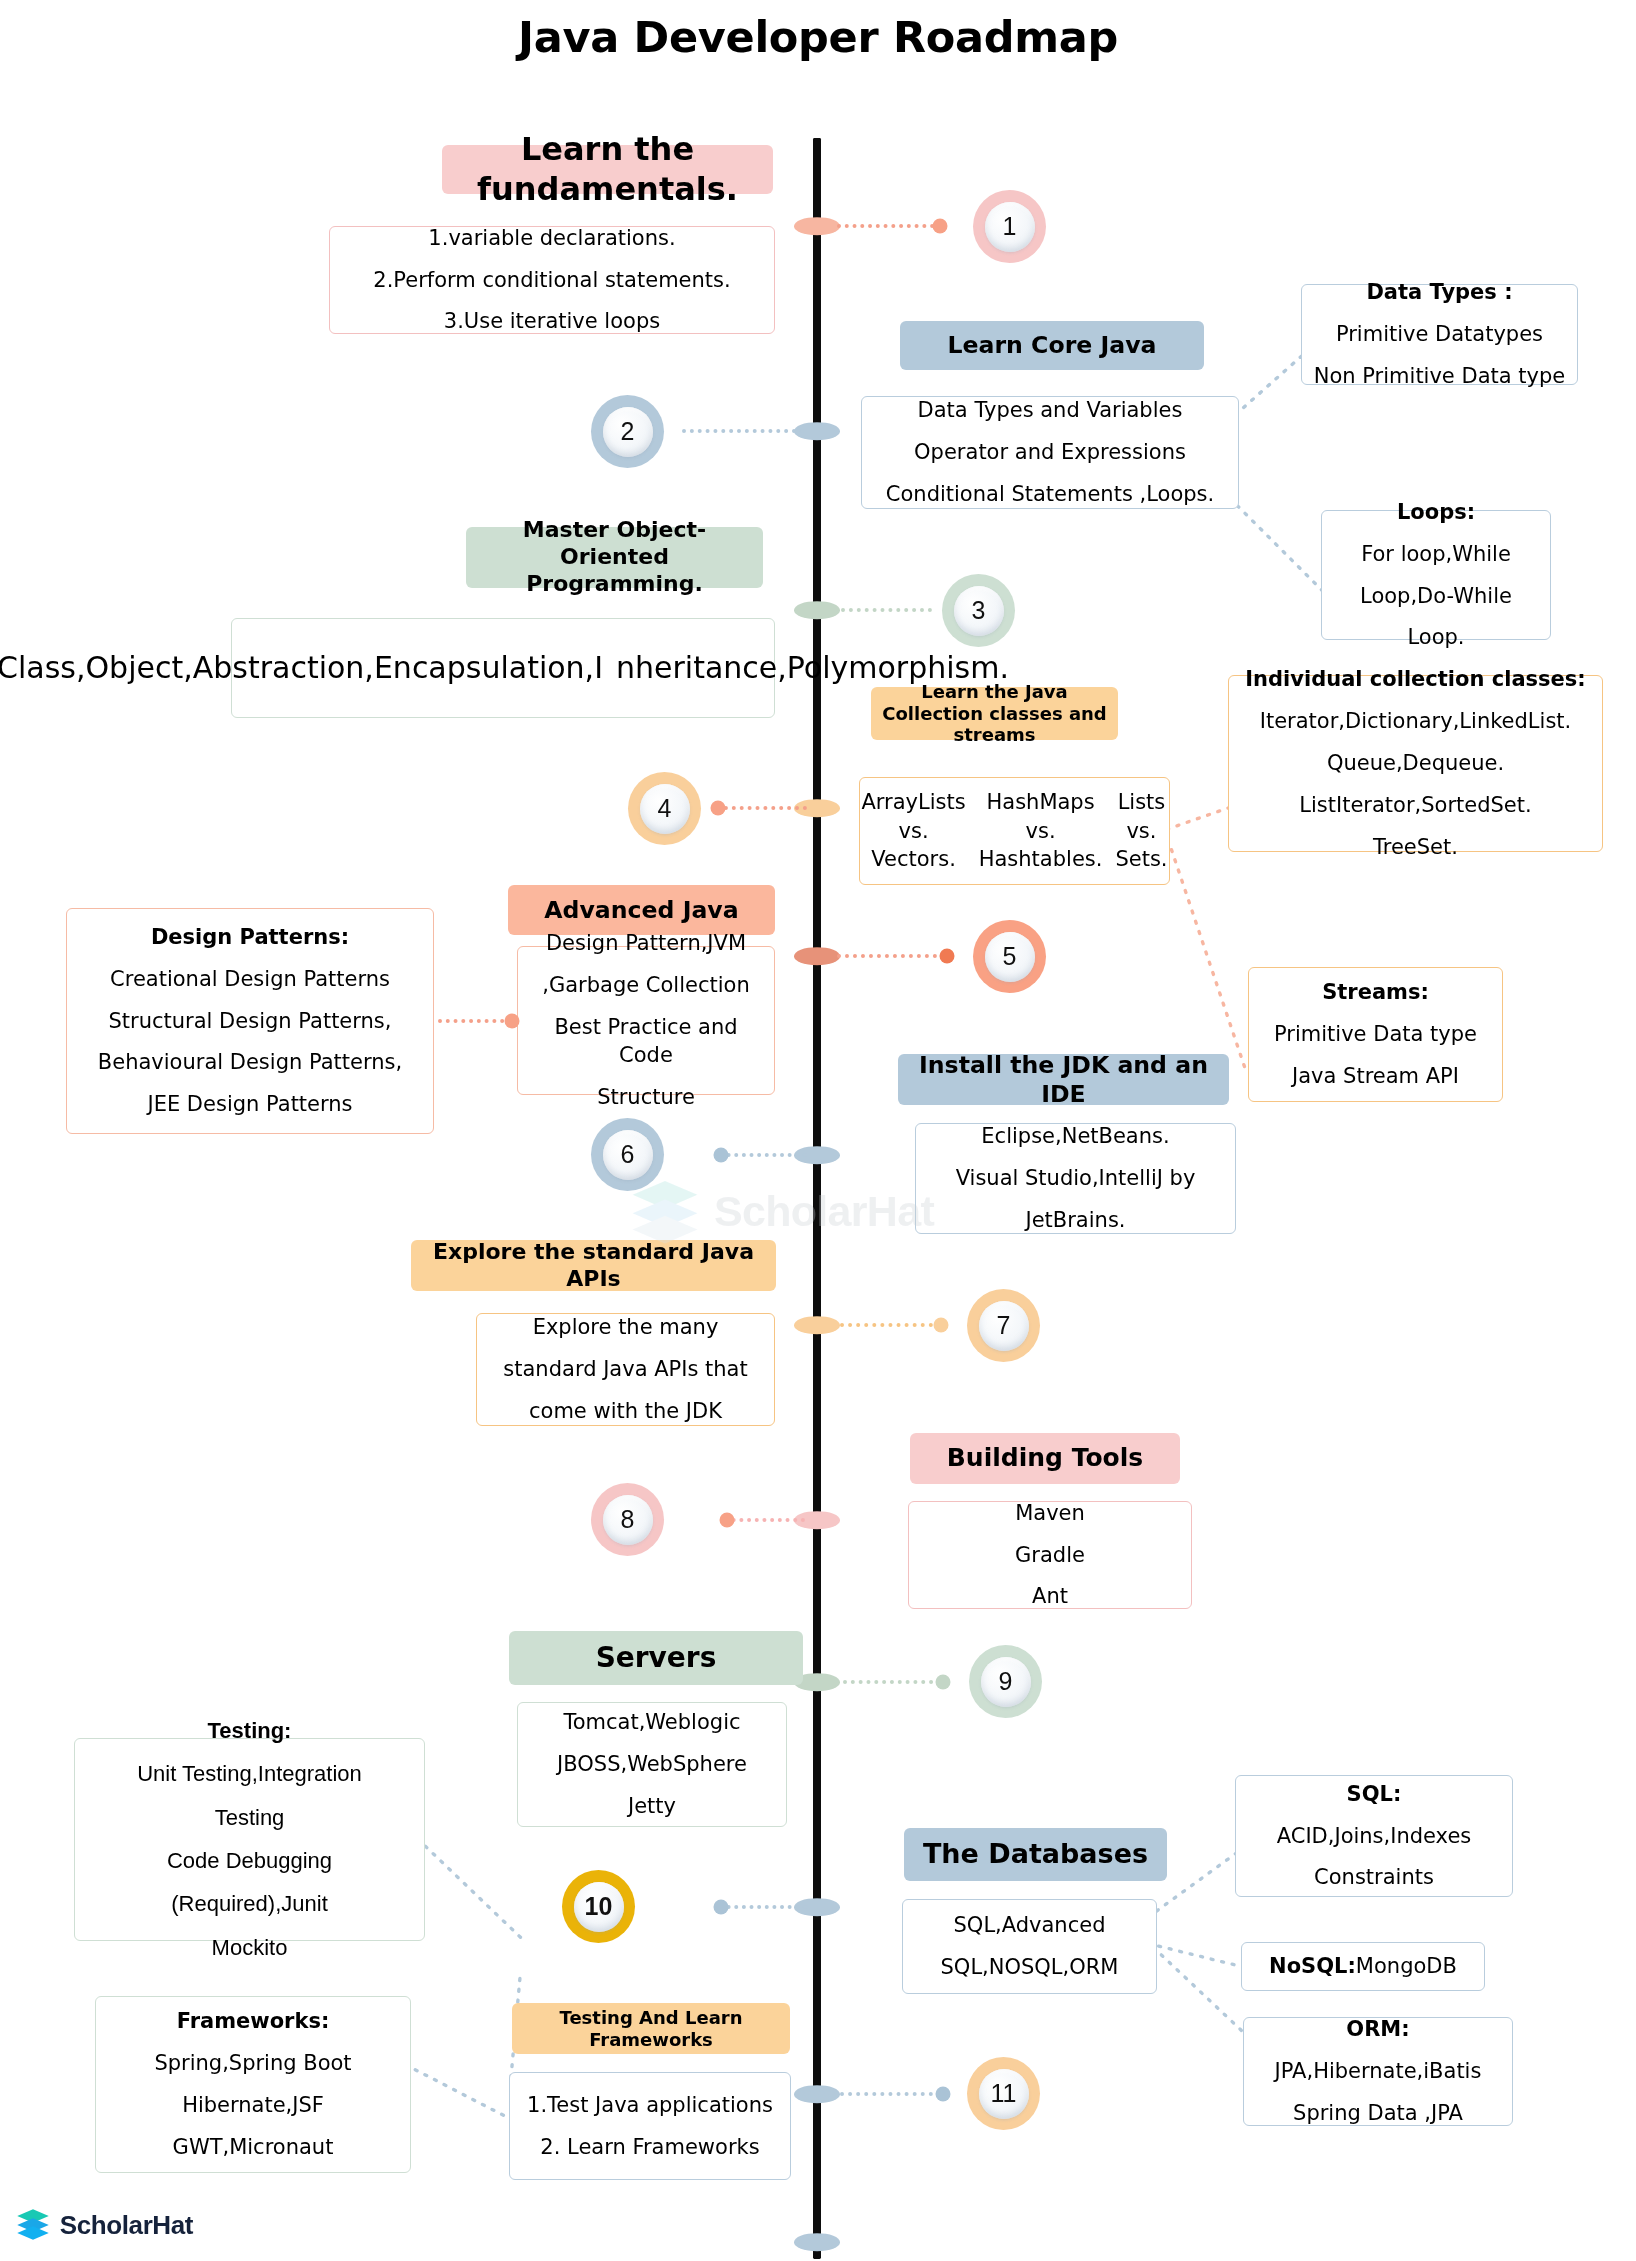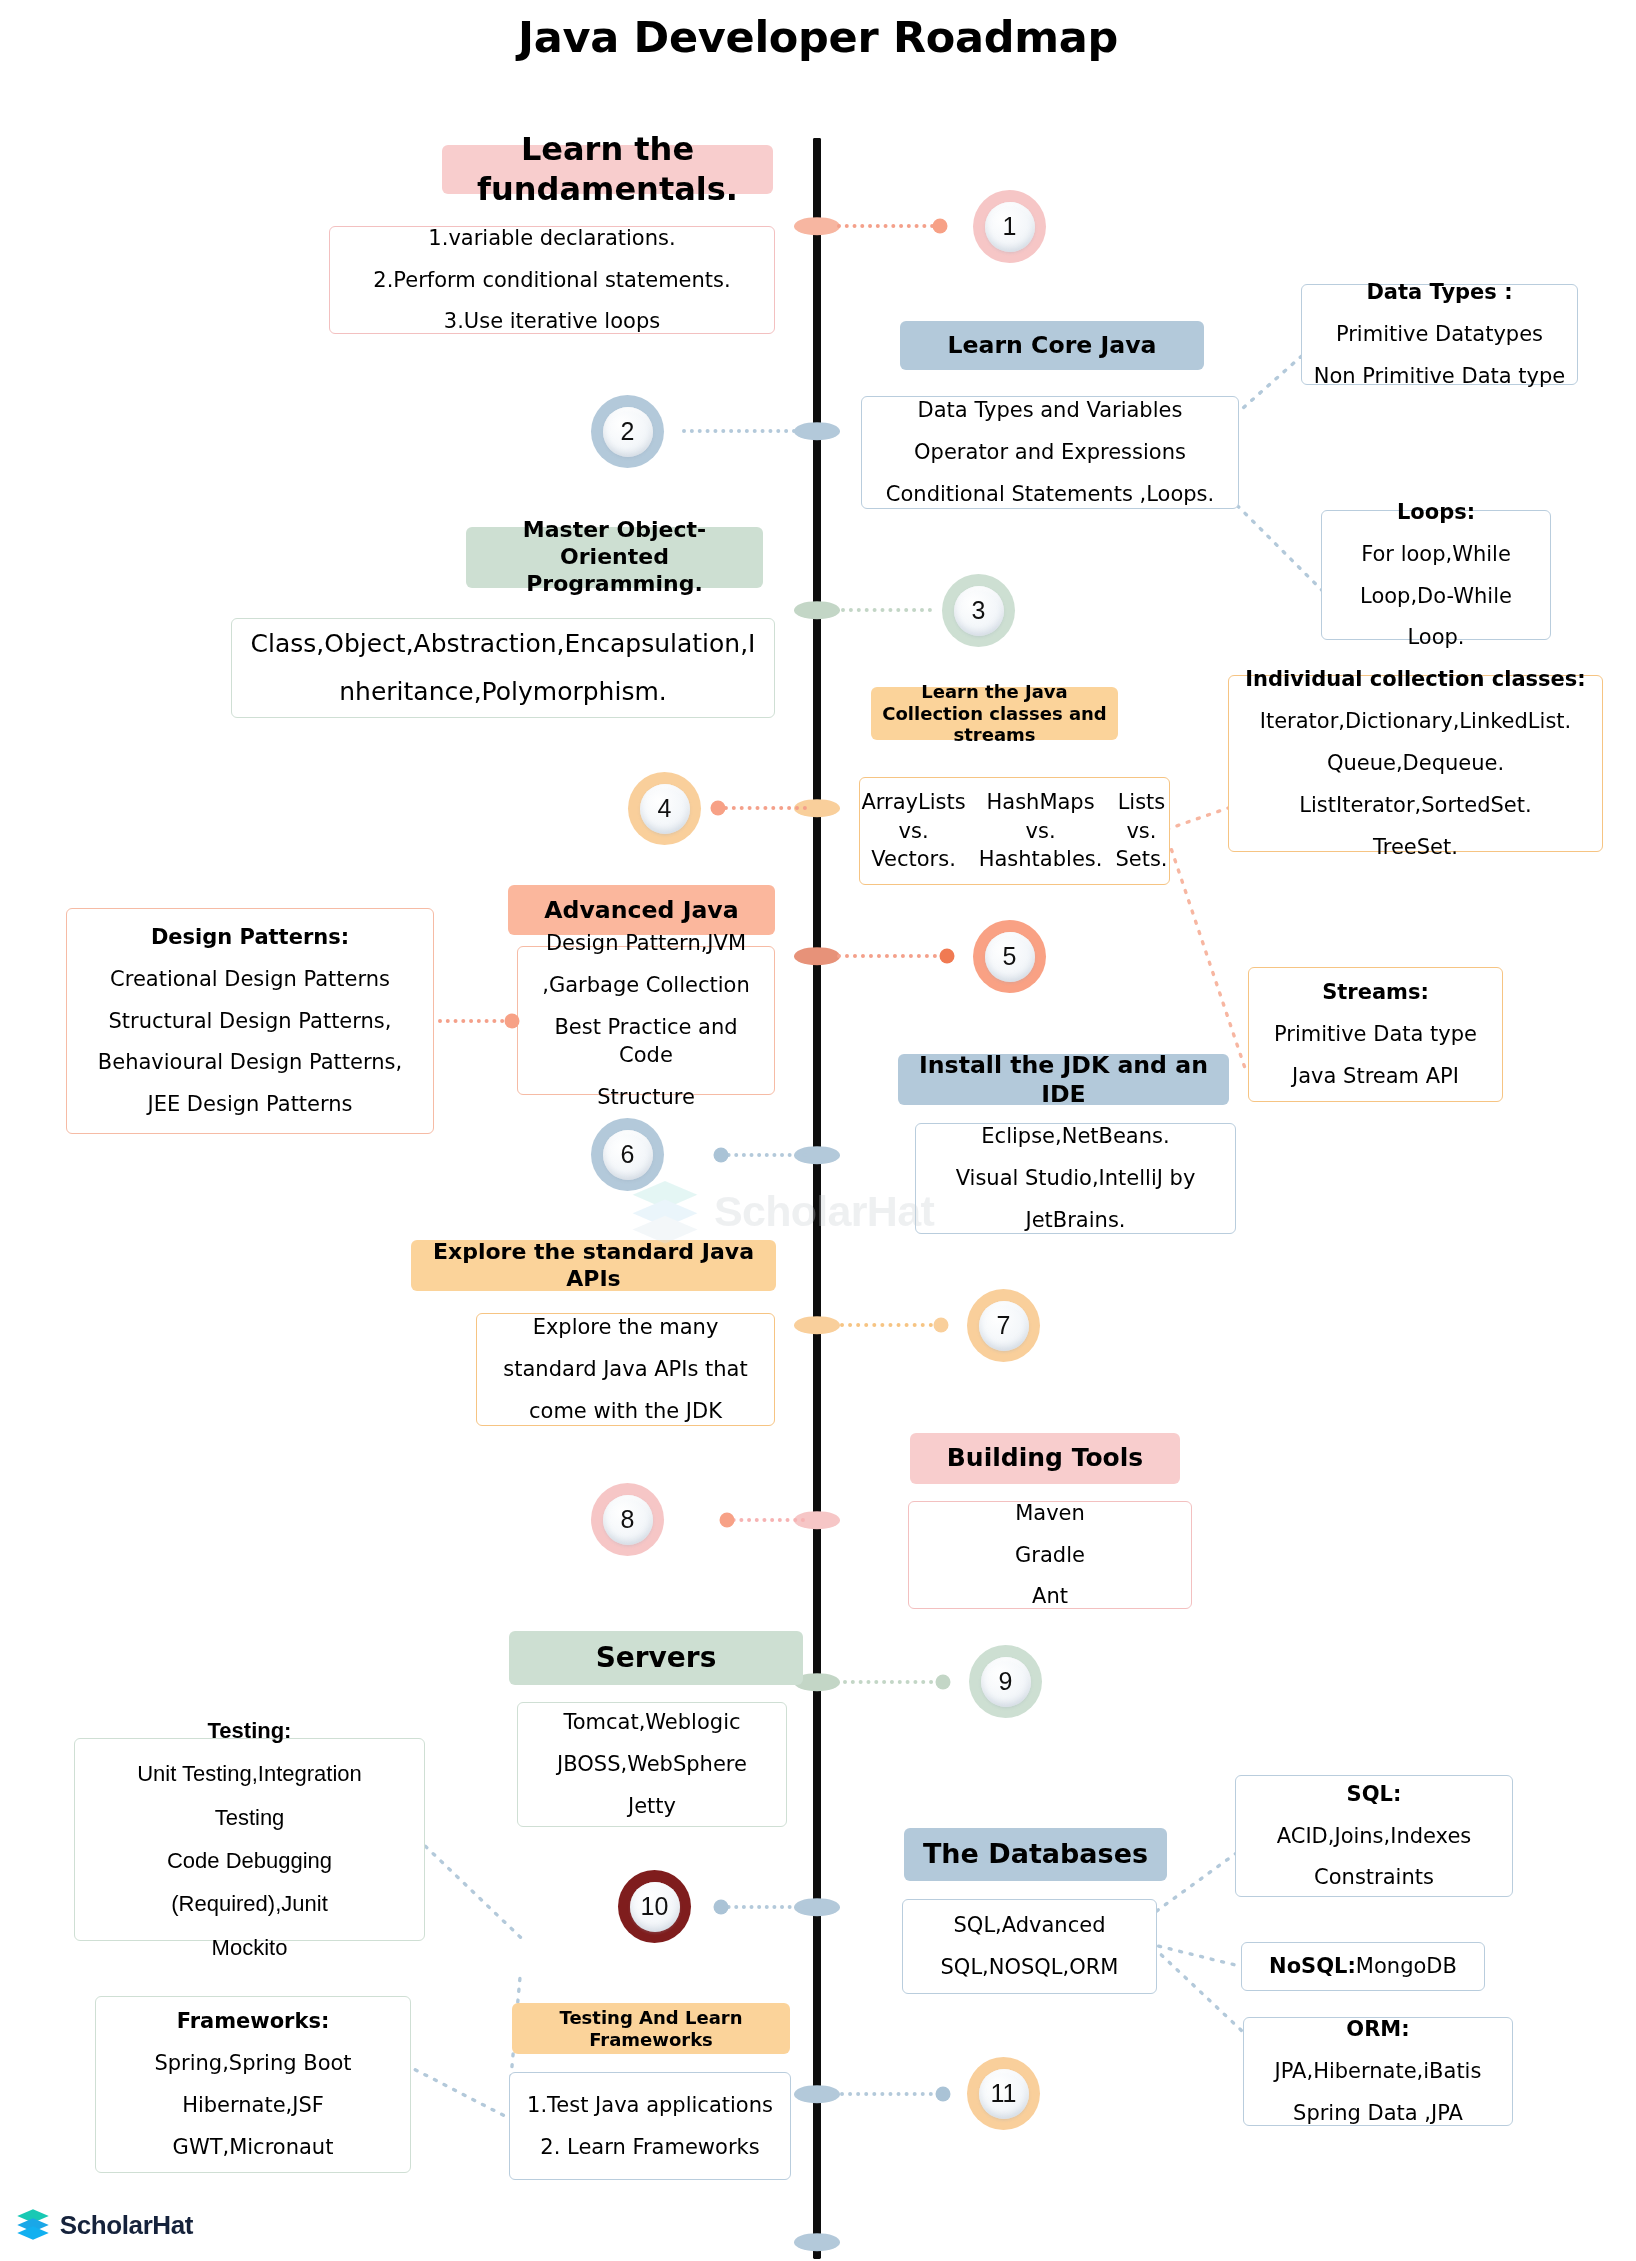--- a/index.html
+++ b/index.html
@@ -174,21 +174,21 @@
   <div class="box" style="left:1321px;top:510px;width:230px;height:130px;border-color:#b9cddd;flex-direction:column;">
     <b>Loops:</b>
     <span>For loop,While</span>
     <span>Loop,Do-While</span>
     <span>Loop.</span>
   </div>
 
   <div class="chip" style="left:466px;top:527px;width:297px;height:61px;background:#cddfd2;font-size:22px;">
     <span>Master Object-Oriented Programming.</span>
   </div>
-  <div class="box" style="left:231px;top:618px;width:544px;height:100px;border-color:#cfdfd4;flex-direction:column;font-size:25px;">
+  <div class="box" style="left:231px;top:618px;width:544px;height:100px;border-color:#cfdfd4;flex-direction:row;font-size:30px;">
     <span>Class,Object,Abstraction,Encapsulation,I</span>
     <span>nheritance,Polymorphism.</span>
   </div>
   <div class="dashline green" style="left:841px;top:610px;width:91px;"></div>
   <div class="step-circle" style="left:942px;top:574px;background:#cddfd2;">
     <div class="inner">3</div>
   </div>
 
   <div class="step-circle" style="left:628px;top:772px;background:#f9cf9b;">
     <div class="inner">4</div>
@@ -297,21 +297,21 @@
   </div>
   <div class="box liberation" style="left:74px;top:1738px;width:351px;height:203px;border-color:#cfdfd4;flex-direction:column;font-size:22px;">
     <b>Testing:</b>
     <span>Unit Testing,Integration</span>
     <span>Testing</span>
     <span>Code Debugging</span>
     <span>(Required),Junit</span>
     <span>Mockito</span>
   </div>
 
-  <div class="step-circle" style="left:618px;top:1870px;background:#7f1d1d;">
+  <div class="step-circle" style="left:562px;top:1870px;background:#eab308;font-weight:bold;">
     <div class="inner">10</div>
   </div>
   <div class="dashline blue" style="left:719px;top:1907px;width:88px;"></div>
   <div class="enddot" style="left:721px;top:1907px;background:#aac3d6;"></div>
   <div class="chip" style="left:904px;top:1828px;width:263px;height:53px;background:#b3c9da;font-size:27px;">
     <span>The Databases</span>
   </div>
   <div class="box" style="left:902px;top:1899px;width:255px;height:95px;border-color:#b9cddd;flex-direction:column;">
     <span>SQL,Advanced</span>
     <span>SQL,NOSQL,ORM</span>

